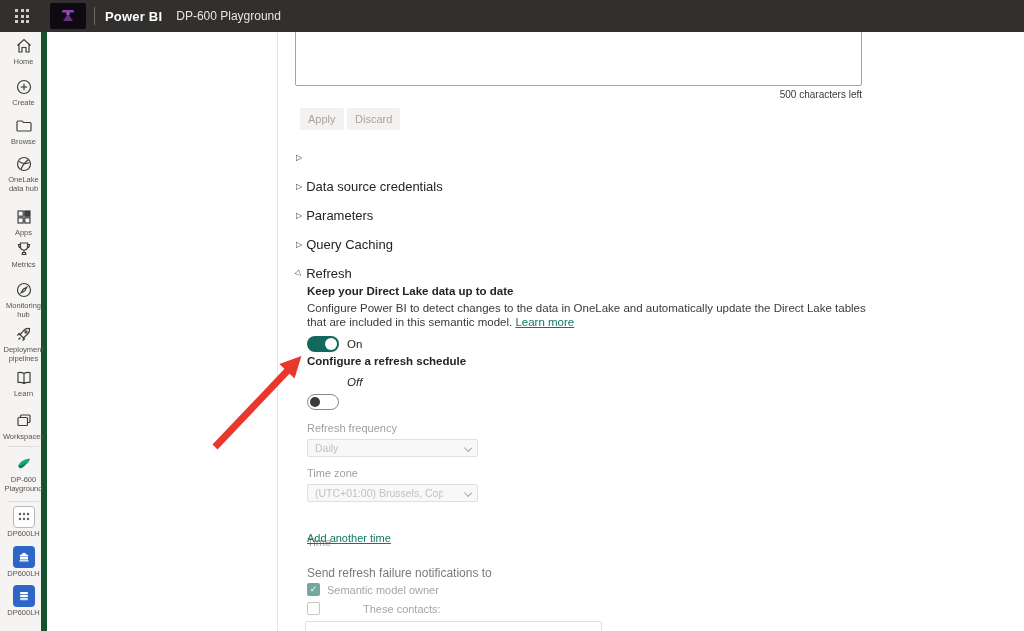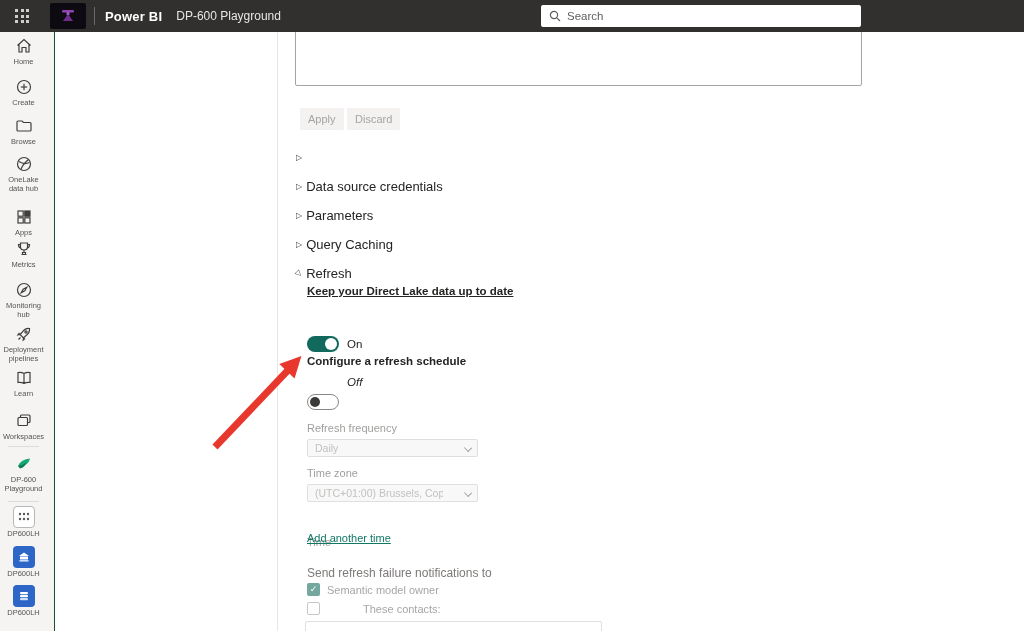--- a/index.html
+++ b/index.html
@@ -17,22 +17,22 @@
     display:flex; align-items:center; justify-content:center; }
   .topbar-sep { width:1px; height:18px; background:#6b6a69; margin:0 10px 0 8px; }
   .brand { color:#ffffff; font-weight:bold; font-size:13px; letter-spacing:.2px; }
   .ws-name { color:#e8e6e4; font-size:12px; margin-left:14px; }
   .searchbox { position:absolute; left:541px; top:5px; width:320px; height:22px; background:#fff;
     border-radius:2px; display:flex; align-items:center; padding-left:8px; }
   .searchbox svg { flex:0 0 auto; }
   .search-ph { color:#605e5c; font-size:11.5px; margin-left:6px; }
 
   
-  .sidenav { position:absolute; left:0; top:32px; width:55px; height:599px; background:#f5f4f3;
-    border-right:1px solid #14532d; }
+  .sidenav { position:absolute; left:0; top:32px; width:47px; height:599px; background:#f5f4f3;
+    border-right:6px solid #14532d; }
   .nav-item { position:absolute; left:0; width:47px; text-align:center; cursor:pointer; }
   .nav-item .ic { display:block; margin:0 auto 1px auto; width:20px; height:20px; }
   .nav-item .lbl { display:block; font-size:7.5px; line-height:9px; color:#555453; word-wrap:break-word; padding:0 1px; }
   .nav-divider { position:absolute; left:8px; width:31px; height:1px; background:#dddcdb; }
   .ic svg { width:20px; height:20px; stroke:#3f3e3d; fill:none; stroke-width:1.2; }
   .tile { width:22px; height:22px; border-radius:4px; margin:0 auto 1px auto; display:flex; align-items:center; justify-content:center; }
   .tile.white { background:#fff; border:1px solid #b9b7b5; }
   .tile.blue  { background:#2e66c8; }
 
   
@@ -107,27 +107,20 @@
     <div class="org-logo">
       <svg width="22" height="18" viewBox="0 0 22 18">
         <rect x="5" y="3" width="12" height="2.5" rx="1" fill="#8f43b0"></rect>
         <path d="M11 7 L16 14 L6 14 Z" fill="#6e2f8c"></path>
         <rect x="9.5" y="5" width="3" height="3" fill="#a055c4"></rect>
       </svg>
     </div>
     <div class="topbar-sep"></div>
     <span class="brand">Power BI</span>
     <span class="ws-name">DP-600 Playground</span>
-    <div class="searchbox">
-      <svg width="12" height="12" viewBox="0 0 12 12">
-        <circle cx="5" cy="5" r="3.6" fill="none" stroke="#605e5c" stroke-width="1.2"></circle>
-        <line x1="7.8" y1="7.8" x2="11" y2="11" stroke="#605e5c" stroke-width="1.2"></line>
-      </svg>
-      <span class="search-ph">Search</span>
-    </div>
   </div>
 
   <div class="sidenav">
 
     <div class="nav-item" style="top:4px;">
       <span class="ic">
         <svg viewBox="0 0 20 20">
             <path d="M3.5 9.5 L10 3.5 L16.5 9.5 M5 8.5 V16 H8 V11.5 H12 V16 H15 V8.5"></path>
           </svg>
       </span>
@@ -271,20 +264,21 @@
           <rect x="3" y="9" width="8" height="2.2" rx="1" fill="#cfe0f7"></rect>
         </svg>
       </span>
       <span class="lbl">DP600LH</span>
     </div>
   </div>
 
   <div class="pane-divider"></div>
 
   <div class="desc-box"></div>
+  <div class="char-count">500 characters left</div>
   <button class="btn btn-apply">Apply</button>
   <button class="btn btn-discard">Discard</button>
 
   <div class="section-hd" style="top:149px;">
     <span class="tri">▷</span>
   </div>
   <div class="section-hd" style="top:178px;">
     <span class="tri">▷</span>
     <span class="txt">Data source credentials</span>
   </div>
@@ -294,21 +288,25 @@
   </div>
   <div class="section-hd" style="top:236px;">
     <span class="tri">▷</span>
     <span class="txt">Query Caching</span>
   </div>
   <div class="section-hd" style="top:265px;">
     <span class="tri open">▷</span>
     <span class="txt">Refresh</span>
   </div>
 
-  <div class="b-head" style="top:285px;text-decoration:underline;">Keep your Direct Lake data up to date</div>
+  <div class="b-head" style="top:285px;">Keep your Direct Lake data up to date</div>
+  <div class="para" style="top:302px;">
+    <span>Configure Power BI to detect changes to the data in OneLake and automatically update the Direct Lake tables that are included in this semantic model.</span>
+    <a class="tlink">Learn more</a>
+  </div>
   <div class="toggle on" style="top:336px;">
       <span class="knob"></span>
     </div>
   <div class="toggle-lbl" style="top:338px;">On</div>
 
   <div class="b-head" style="top:355px;">Configure a refresh schedule</div>
   <div class="toggle off" style="top:394px;">
       <span class="knob"></span>
     </div>
   <div class="toggle-lbl" style="top:376px;font-style:italic;">Off</div>

